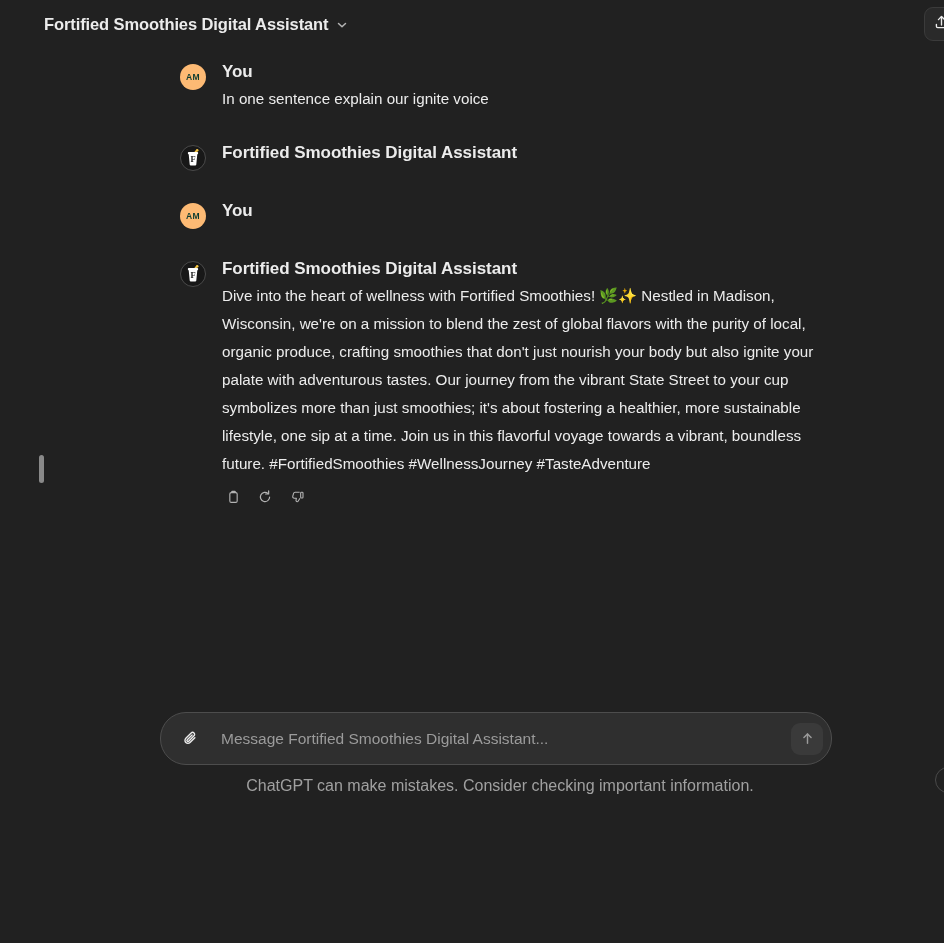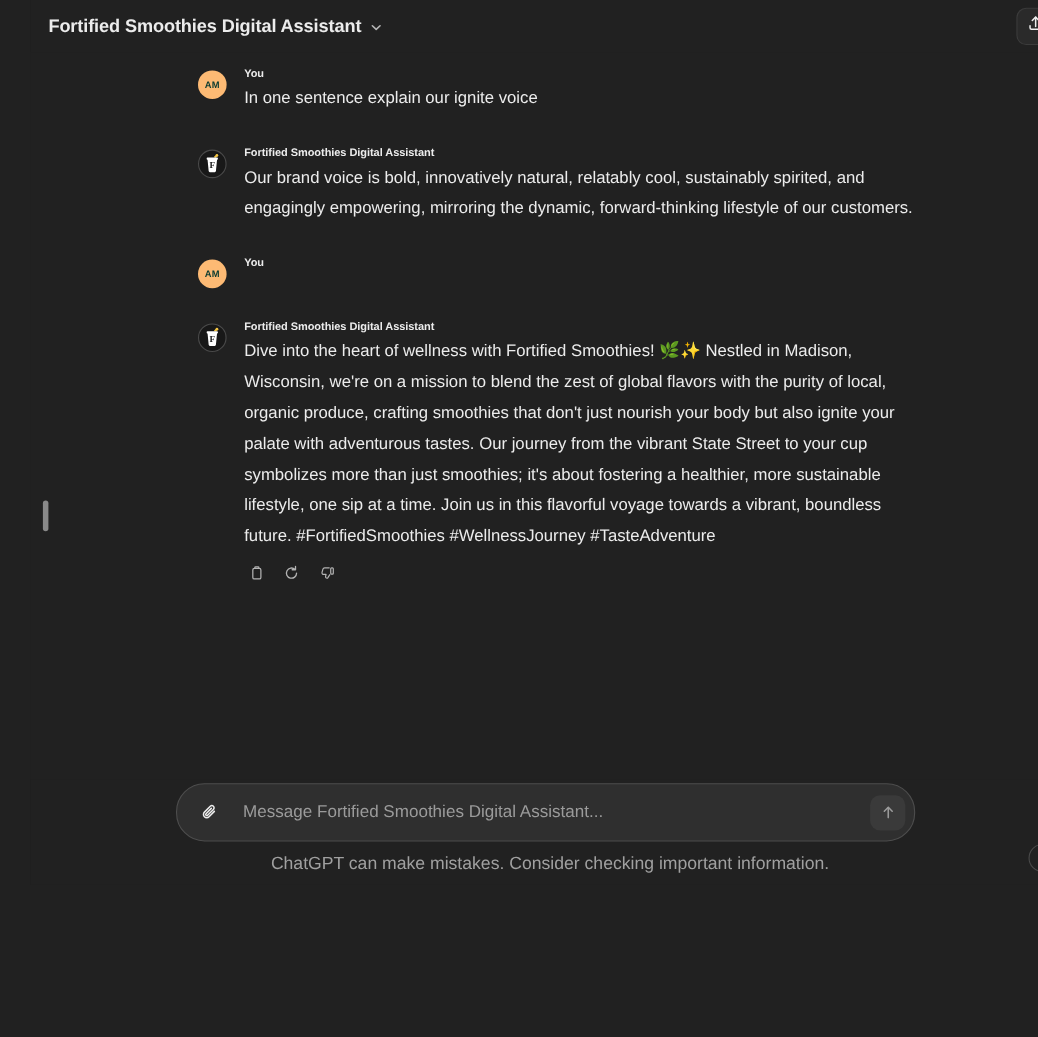--- a/index.html
+++ b/index.html
@@ -117,21 +117,21 @@
     border: 1px solid #4a4a4a;
     display: flex;
     align-items: center;
     justify-content: center;
     overflow: hidden;
   }
   .avatar-gpt svg { display: block; }
 
   .msg-body { flex: 1 1 auto; min-width: 0; }
   .msg-author {
-    font-size: 10px;
+    font-size: 17px;
     font-weight: 700;
     color: #ececec;
     margin-bottom: 3px;
     letter-spacing: -0.05px;
   }
   .msg-text {
     font-size: 15.2px;
     line-height: 28px;
     color: #ececec;
     white-space: pre-wrap;
@@ -281,21 +281,20 @@
               <path d="M13.5 5.4l1.9-1.6 1.5 1.1-2.4 1.8z" fill="#f4c542"></path>
               <circle cx="16.2" cy="4.3" r="1.25" fill="#f4c542"></circle>
               <path d="M7.6 7.3h8.8l-1.1 11.2a1.1 1.1 0 0 1-1.1 1H9.8a1.1 1.1 0 0 1-1.1-1z" fill="#fff"></path>
               <rect x="6.9" y="6.1" width="10.2" height="2.1" rx=".7" fill="#fff"></rect>
               <text x="12" y="16" font-family="Liberation Serif, serif" font-size="8.4" font-weight="700" fill="#181818" text-anchor="middle">F</text>
             </svg>
           </div>
         </div>
         <div class="msg-body">
           <div class="msg-author">Fortified Smoothies Digital Assistant</div>
-          <div class="msg-text">Our brand voice is bold, innovatively natural, relatably cool, sustainably spirited, and engagingly empowering, mirroring the dynamic, forward-thinking lifestyle of our customers.</div>
         </div>
       </div>
 
       <div class="turn">
         <div class="avatar-wrap">
           <div class="avatar-user">AM</div>
         </div>
         <div class="msg-body">
           <div class="msg-author">You</div>
         </div>

